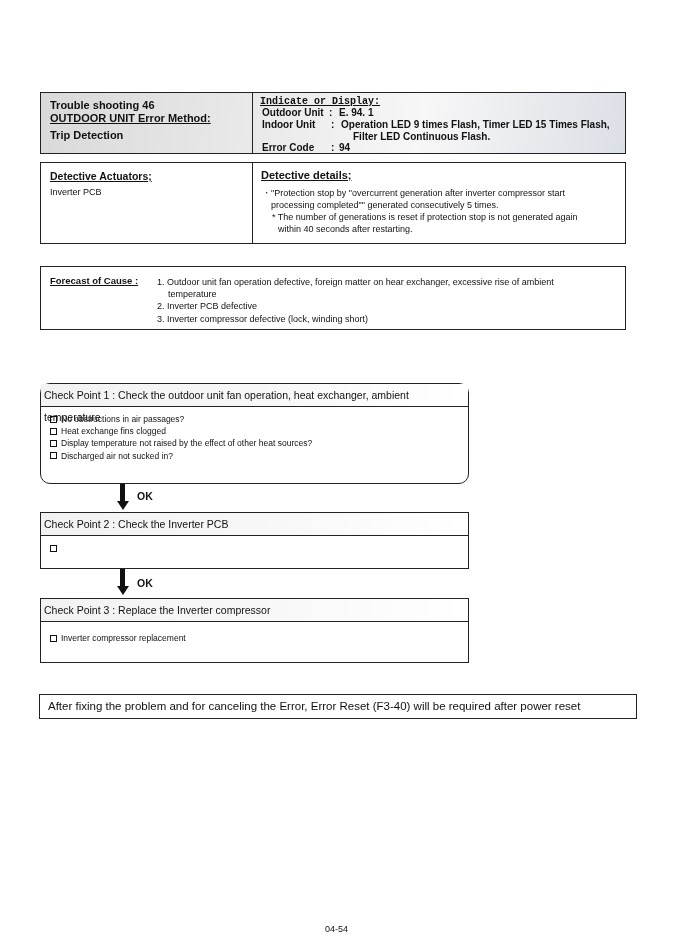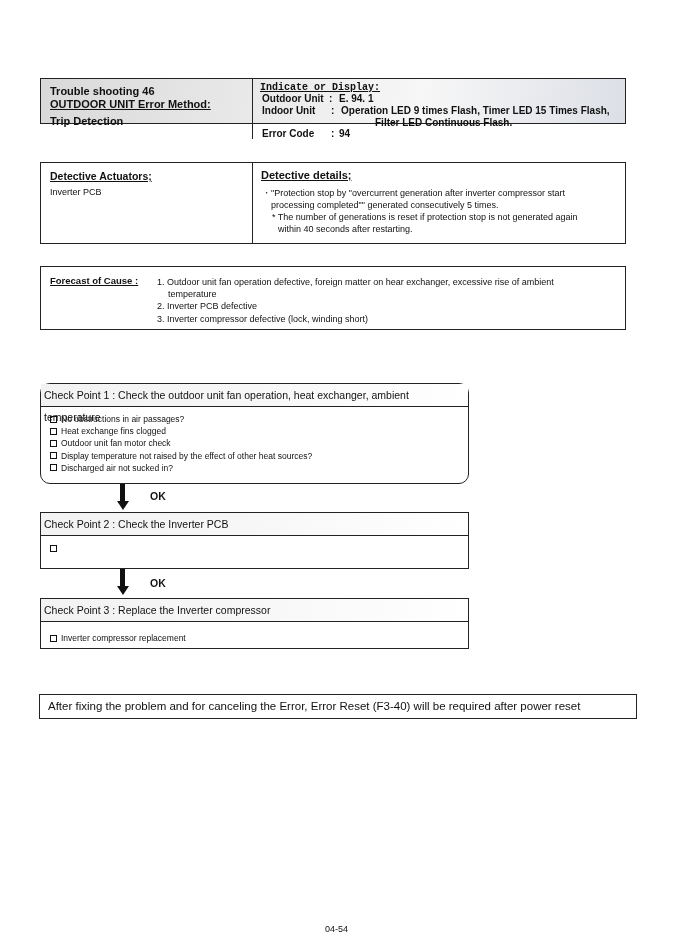--- a/index.html
+++ b/index.html
@@ -1,21 +1,21 @@
 <!DOCTYPE html>
 <html><head>
 <meta charset="utf-8">
 <style>
   html, body { margin: 0; padding: 0; background: #ffffff; }
   body { width: 673px; height: 952px; position: relative; overflow: hidden;
          font-family: "Liberation Sans", sans-serif; color: #111; }
   .abs { position: absolute; box-sizing: border-box; }
 
   
-  #hdr { left: 40px; top: 78px; width: 586px; height: 46px; border: 1px solid #222;
+  #hdr { left: 40px; top: 92px; width: 586px; height: 62px; border: 1px solid #222;
          background: linear-gradient(100deg, #d9d9d9 0%, #ededed 45%, #f7f7f7 65%, #dcdfe6 100%); }
   #hdr-left { left: 0; top: 0; width: 212px; height: 60px; border-right: 1px solid #222; }
   #hdr-right { left: 212px; top: 0; width: 372px; height: 60px; }
   .hb { font-weight: bold; font-size: 11px; line-height: 14px; }
   .u { text-decoration: underline; }
 
   
   #det { left: 40px; top: 162px; width: 586px; height: 82px; border: 1px solid #222; padding-left: 24px; }
   #det-left { left: 0; top: 0; width: 212px; height: 80px; border-right: 1px solid #222; }
   #det-right { left: 212px; top: 0; width: 372px; height: 80px; }
@@ -28,21 +28,21 @@
   .cp { left: 40px; width: 429px; border: 1px solid #222; background: #fff; }
   .cp-head { position: absolute; left: 0; top: 0; right: 0; height: 22px; border-bottom: 1px solid #222;
              background: linear-gradient(90deg, #f2f2f2 0%, #f7f7f7 50%, #ffffff 100%);
              font-size: 10.5px; line-height: 22px; padding-left: 3px; }
   .cp-body { position: absolute; left: 9px; top: 28px; right: 4px; }
   .item { font-size: 8.5px; line-height: 12.2px; white-space: nowrap; display: flex; align-items: center; }
   .box { display: inline-block; width: 5px; height: 5px; border: 1.5px solid #111; margin-right: 4px; flex: none; }
 
   .arrow-shaft { width: 5px; background: #111; }
   .arrow-head { width: 0; height: 0; border-left: 6px solid transparent; border-right: 6px solid transparent; border-top: 9px solid #111; }
-  .ok { font-size: 10.5px; font-weight: bold; margin-left: 13px; }
+  .ok { font-size: 10.5px; font-weight: bold; }
 
   #note { left: 39px; top: 694px; width: 598px; height: 25px; border: 1px solid #222;
           font-size: 11.5px; line-height: 23px; padding-left: 8px; white-space: nowrap; }
   #pg { left: 0; width: 673px; top: 924px; text-align: center; font-size: 9px; }
 </style>
 </head>
 <body>
 
 <div id="hdr" class="abs">
   <div id="hdr-left" class="abs">
@@ -51,21 +51,21 @@
     <div class="abs hb" style="left:9px;top:35px;">Trip Detection</div>
   </div>
   <div id="hdr-right" class="abs">
     <div class="abs hb u" style="left:7px;top:3px;font-size:10px;line-height:12px;font-family:Liberation Mono, monospace;">Indicate or Display:</div>
     <div class="abs hb" style="left:9px;top:14px;font-size:10px;line-height:12px;">Outdoor Unit</div>
     <div class="abs hb" style="left:76px;top:14px;font-size:10px;line-height:12px;">:</div>
     <div class="abs hb" style="left:86px;top:14px;font-size:10px;line-height:12px;">E. 94. 1</div>
     <div class="abs hb" style="left:9px;top:26px;font-size:10px;line-height:12px;">Indoor Unit</div>
     <div class="abs hb" style="left:78px;top:26px;font-size:10px;line-height:12px;">:</div>
     <div class="abs hb" style="left:88px;top:26px;font-size:10px;line-height:12px;white-space:nowrap;">Operation LED 9 times Flash, Timer LED 15 Times Flash,</div>
-    <div class="abs hb" style="left:100px;top:38px;font-size:10px;line-height:12px;margin-left:22px;">Filter LED Continuous Flash.</div>
+    <div class="abs hb" style="left:100px;top:38px;font-size:10px;line-height:12px;">Filter LED Continuous Flash.</div>
     <div class="abs hb" style="left:9px;top:49px;font-size:10px;line-height:12px;">Error Code</div>
     <div class="abs hb" style="left:78px;top:49px;font-size:10px;line-height:12px;">:</div>
     <div class="abs hb" style="left:86px;top:49px;font-size:10px;line-height:12px;">94</div>
   </div>
 </div>
 
 <div id="det" class="abs">
   <div id="det-left" class="abs">
     <div class="abs hb u" style="left:9px;top:6px;font-size:10.5px;">Detective Actuators;</div>
     <div class="abs sm" style="left:9px;top:23px;">Inverter PCB</div>
@@ -93,24 +93,20 @@
     <div class="item">
         <span class="box"></span>
         <span>No obstructions in air passages?</span>
       </div>
     <div class="item">
         <span class="box"></span>
         <span>Heat exchange fins clogged</span>
       </div>
     <div class="item">
         <span class="box"></span>
-        <span>Outdoor unit fan motor check</span>
-      </div>
-    <div class="item">
-        <span class="box"></span>
         <span>Display temperature not raised by the effect of other heat sources?</span>
       </div>
     <div class="item">
         <span class="box"></span>
         <span>Discharged air not sucked in?</span>
       </div>
   </div>
 </div>
 
 <div class="abs arrow-shaft" style="left:120px;top:484px;height:17px;"></div>
@@ -123,21 +119,21 @@
     <div class="item">
         <span class="box"></span>
       </div>
   </div>
 </div>
 
 <div class="abs arrow-shaft" style="left:120px;top:569px;height:17px;"></div>
 <div class="abs arrow-head" style="left:116.5px;top:586px;"></div>
 <div class="abs ok" style="left:137px;top:577px;">OK</div>
 
-<div class="abs cp" style="top:598px;height:51px;">
+<div class="abs cp" style="top:598px;height:65px;">
   <div class="cp-head">Check Point 3 : Replace the Inverter compressor</div>
   <div class="cp-body" style="top:33px;">
     <div class="item">
         <span class="box"></span>
         <span>Inverter compressor replacement</span>
       </div>
   </div>
 </div>
 
 <div id="note" class="abs">After fixing the problem and for canceling  the Error, Error Reset (F3-40) will be required after power reset</div>

